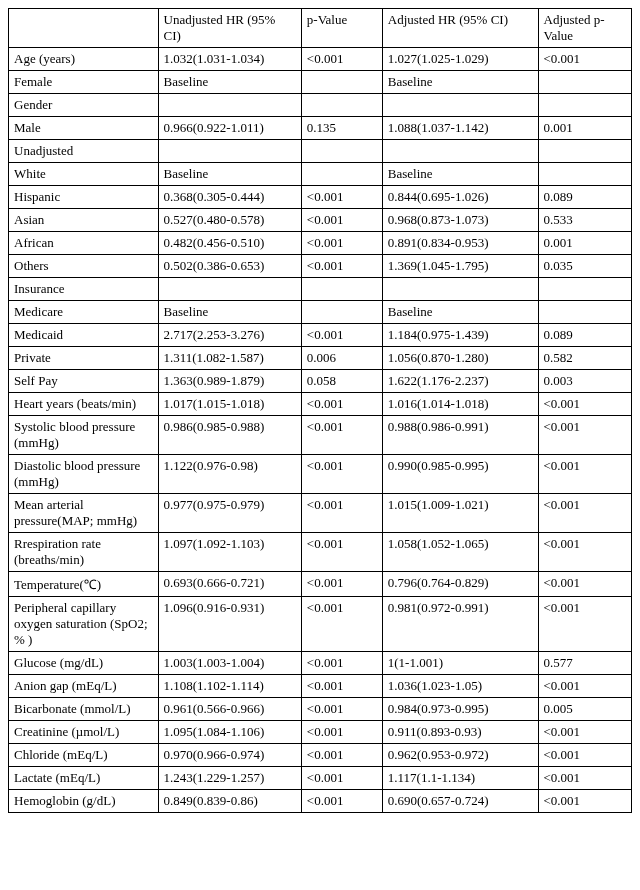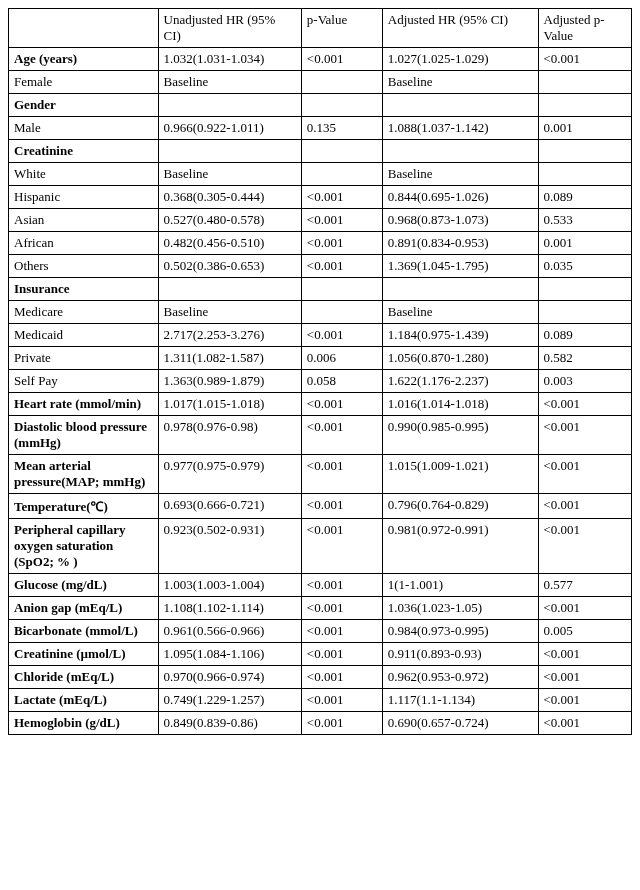--- a/index.html
+++ b/index.html
@@ -23,21 +23,21 @@
     vertical-align: top;
     text-align: left;
     font-weight: normal;
     word-wrap: break-word;
   }
   col.c0 { width: 24%; }
   col.c1 { width: 23%; }
   col.c2 { width: 13%; }
   col.c3 { width: 25%; }
   col.c4 { width: 15%; }
-  .bold { font-weight: bold; margin-left: 32px; }
+  .bold { font-weight: normal; margin-left: 32px; }
 </style>
 </head>
 <body>
 
 <table>
   <colgroup>
     <col class="c0">
       <col class="c1">
       <col class="c2">
       <col class="c3">
@@ -75,21 +75,21 @@
         <td></td>
       </tr>
       <tr>
         <td>Male</td>
         <td>0.966(0.922-1.011)</td>
         <td>0.135</td>
         <td>1.088(1.037-1.142)</td>
         <td>0.001</td>
       </tr>
       <tr>
-        <td class="bold">Creatinine</td>
+        <td class="bold">Unadjusted</td>
         <td></td>
         <td></td>
         <td></td>
         <td></td>
       </tr>
       <tr>
         <td>White</td>
         <td>Baseline</td>
         <td></td>
         <td>Baseline</td>
@@ -152,50 +152,64 @@
         <td>0.582</td>
       </tr>
       <tr>
         <td>Self Pay</td>
         <td>1.363(0.989-1.879)</td>
         <td>0.058</td>
         <td>1.622(1.176-2.237)</td>
         <td>0.003</td>
       </tr>
       <tr>
-        <td class="bold">Heart rate (mmol/min)</td>
+        <td class="bold">Heart years (beats/min)</td>
         <td>1.017(1.015-1.018)</td>
         <td>&lt;0.001</td>
         <td>1.016(1.014-1.018)</td>
         <td>&lt;0.001</td>
       </tr>
       <tr>
+        <td class="bold">Systolic blood pressure (mmHg)</td>
+        <td>0.986(0.985-0.988)</td>
+        <td>&lt;0.001</td>
+        <td>0.988(0.986-0.991)</td>
+        <td>&lt;0.001</td>
+      </tr>
+      <tr>
         <td class="bold">Diastolic blood pressure (mmHg)</td>
-        <td>0.978(0.976-0.98)</td>
+        <td>1.122(0.976-0.98)</td>
         <td>&lt;0.001</td>
         <td>0.990(0.985-0.995)</td>
         <td>&lt;0.001</td>
       </tr>
       <tr>
         <td class="bold">Mean arterial pressure(MAP; mmHg)</td>
         <td>0.977(0.975-0.979)</td>
         <td>&lt;0.001</td>
         <td>1.015(1.009-1.021)</td>
         <td>&lt;0.001</td>
       </tr>
       <tr>
+        <td class="bold">Rrespiration rate (breaths/min)</td>
+        <td>1.097(1.092-1.103)</td>
+        <td>&lt;0.001</td>
+        <td>1.058(1.052-1.065)</td>
+        <td>&lt;0.001</td>
+      </tr>
+      <tr>
         <td class="bold">Temperature(℃)</td>
         <td>0.693(0.666-0.721)</td>
         <td>&lt;0.001</td>
         <td>0.796(0.764-0.829)</td>
         <td>&lt;0.001</td>
       </tr>
       <tr>
         <td class="bold">Peripheral capillary oxygen saturation (SpO2; % )</td>
-        <td>0.923(0.502-0.931)</td>
+        <td>1.096(0.916-0.931)</td>
         <td>&lt;0.001</td>
         <td>0.981(0.972-0.991)</td>
         <td>&lt;0.001</td>
       </tr>
       <tr>
         <td class="bold">Glucose (mg/dL)</td>
         <td>1.003(1.003-1.004)</td>
         <td>&lt;0.001</td>
         <td>1(1-1.001)</td>
         <td>0.577</td>
@@ -223,21 +237,21 @@
       </tr>
       <tr>
         <td class="bold">Chloride (mEq/L)</td>
         <td>0.970(0.966-0.974)</td>
         <td>&lt;0.001</td>
         <td>0.962(0.953-0.972)</td>
         <td>&lt;0.001</td>
       </tr>
       <tr>
         <td class="bold">Lactate (mEq/L)</td>
-        <td>0.749(1.229-1.257)</td>
+        <td>1.243(1.229-1.257)</td>
         <td>&lt;0.001</td>
         <td>1.117(1.1-1.134)</td>
         <td>&lt;0.001</td>
       </tr>
       <tr>
         <td class="bold">Hemoglobin (g/dL)</td>
         <td>0.849(0.839-0.86)</td>
         <td>&lt;0.001</td>
         <td>0.690(0.657-0.724)</td>
         <td>&lt;0.001</td>

